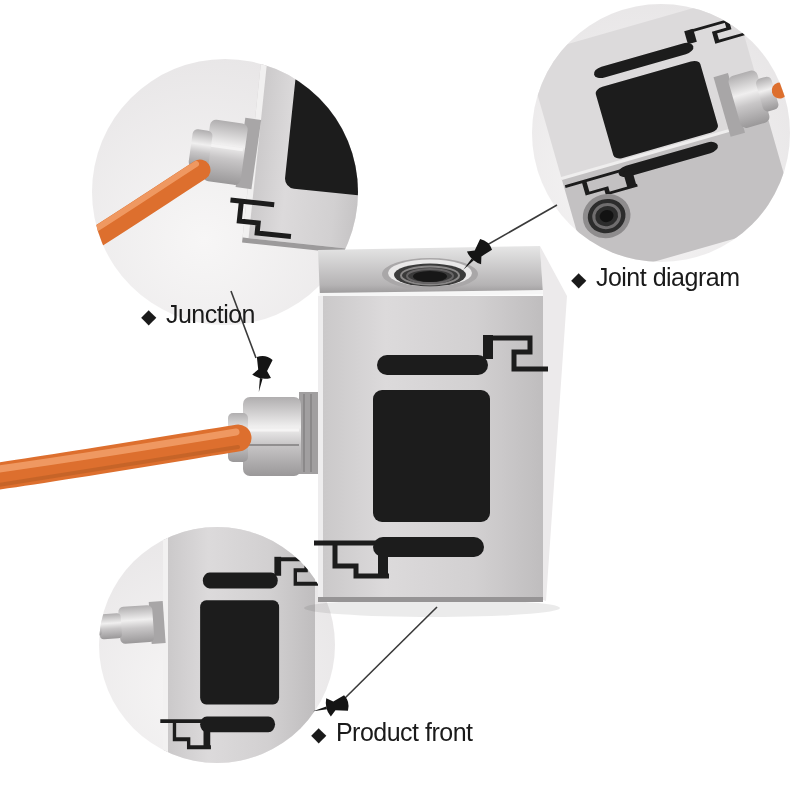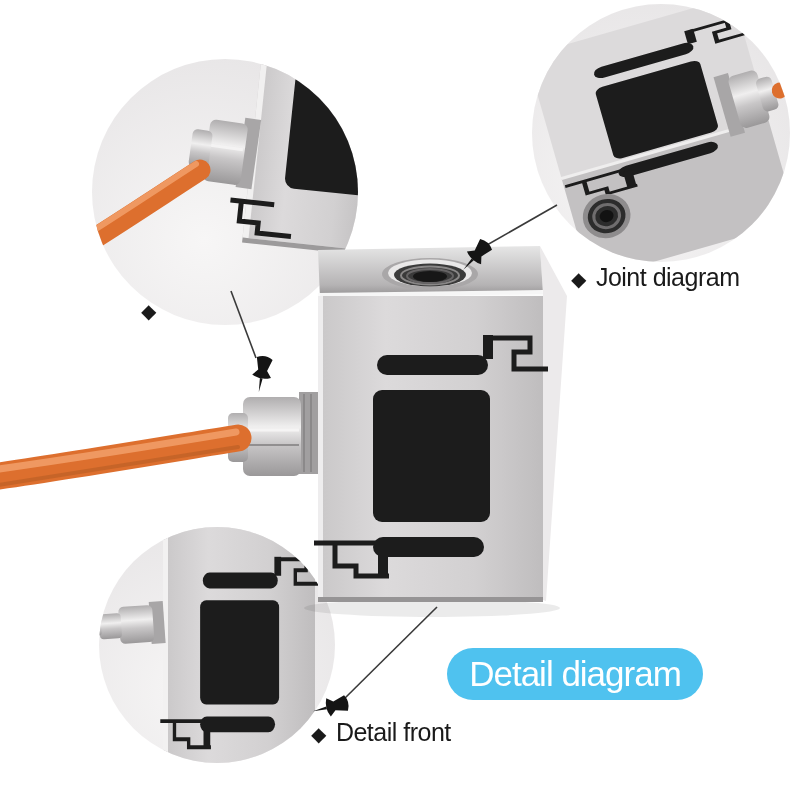--- a/index.html
+++ b/index.html
@@ -193,29 +193,27 @@
   <path class="cline" d="M557,205 L480,249"></path>
   <path class="cline" d="M437,607 L341,702"></path>
 
   <use href="#pinShape" class="pin" transform="translate(259,391) rotate(10)"></use>
   <use href="#pinShape" class="pin" transform="translate(464,269) rotate(42)"></use>
   <use href="#pinShape" class="pin" transform="translate(314,711) rotate(76)"></use>
 </svg>
 
   <div class="callout-label" id="label-junction">
     <span class="bullet">◆</span>
+    <span>Junction</span>
   </div>
 
   <div class="callout-label" id="label-joint-opening">
     <span class="bullet">◆</span>
     <span>Joint diagram</span>
   </div>
 
   <div class="callout-label" id="label-product-front">
     <span class="bullet">◆</span>
-    <span>Detail front</span>
+    <span>Product front</span>
   </div>
 
-  <div class="badge">
-    <span>Detail diagram</span>
-  </div>
 
 </div>
 
 </body></html>

